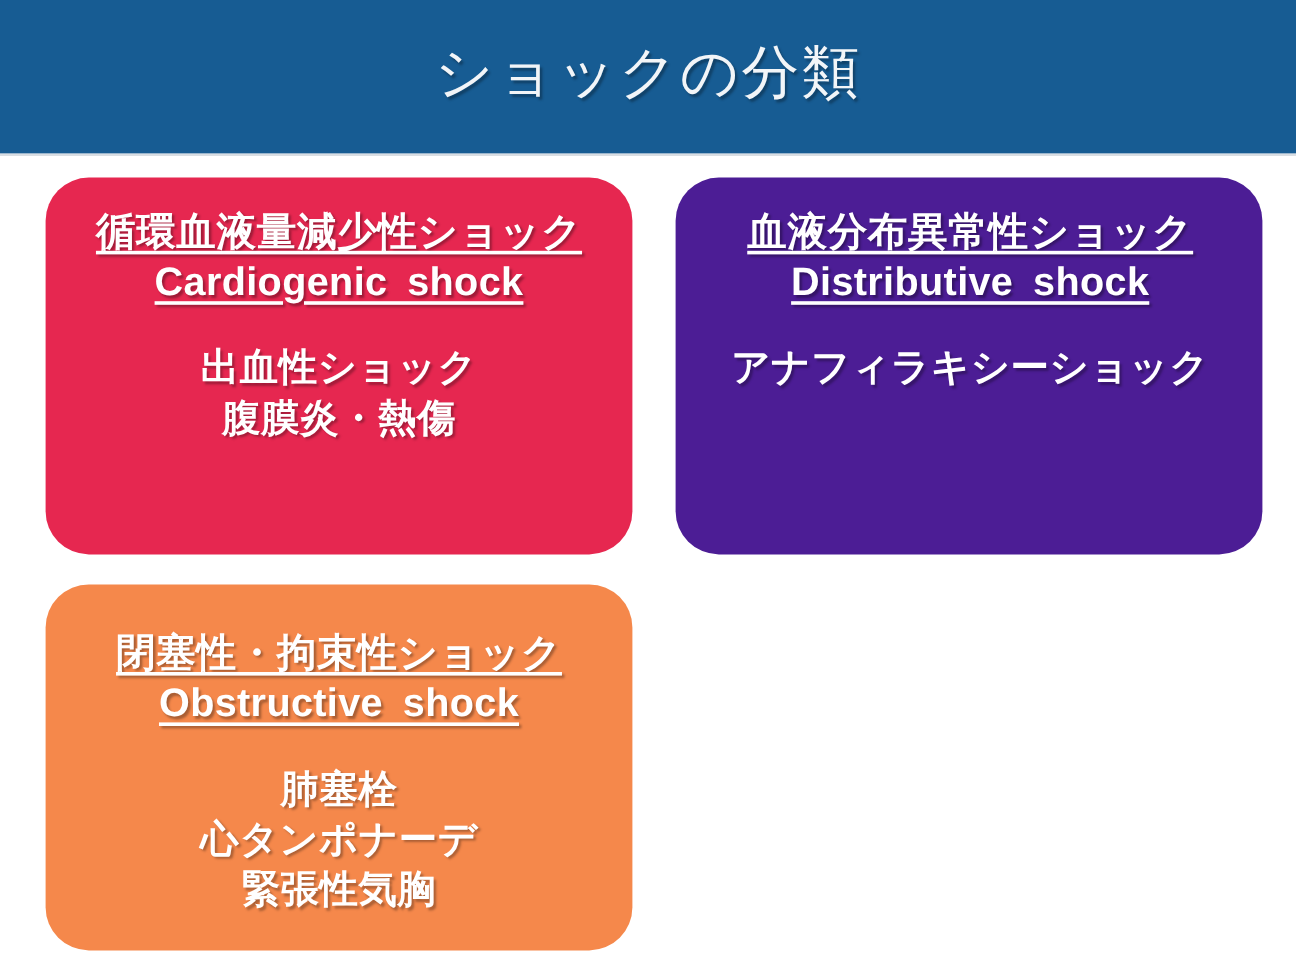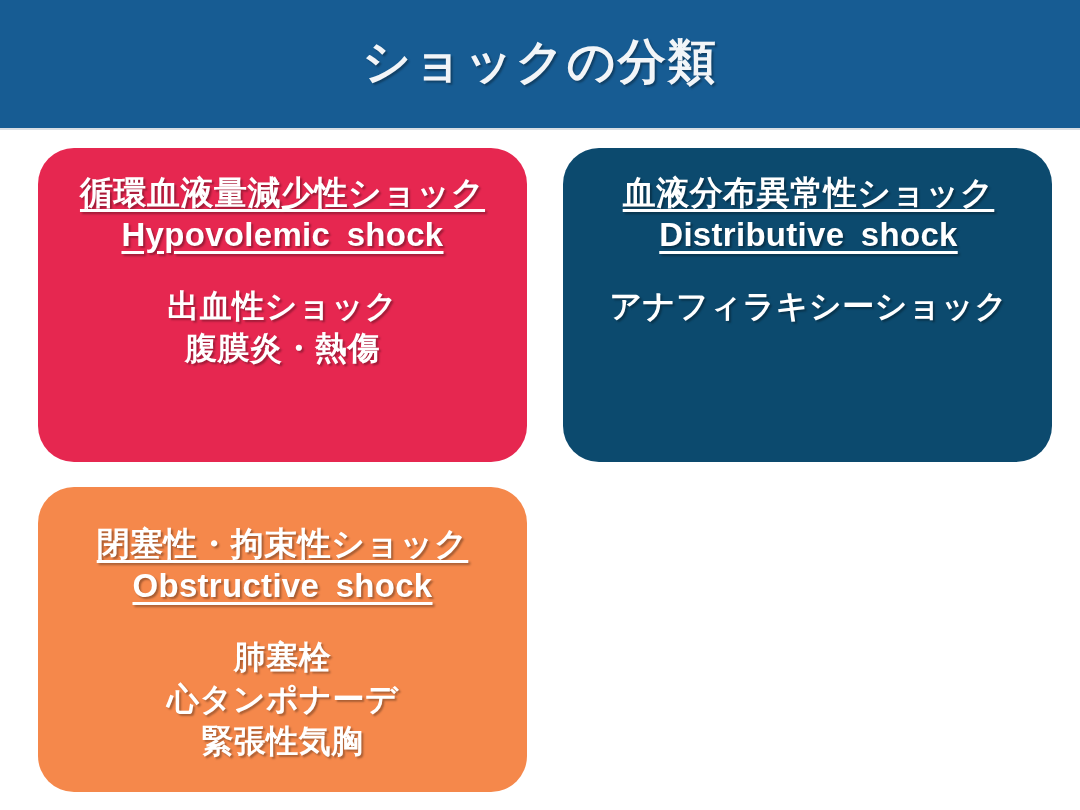--- a/index.html
+++ b/index.html
@@ -27,21 +27,21 @@
     top: 0;
     width: 1080px;
     height: 128px;
     background: #175C93;
     display: flex;
     align-items: center;
     justify-content: center;
   }
   .header-title {
     font-size: 48px;
-    font-weight: bold;
+    font-weight: normal;
     color: #F2F5F8;
     letter-spacing: 2px;
     text-shadow: 2px 2px 2px rgba(0,0,0,0.30);
     line-height: 1;
     margin: 0;
     padding: 0 0 4px 0;
     white-space: nowrap;
     text-align: right;
   }
   .header-rule {
@@ -120,28 +120,28 @@
 
   <div class="header-band" style="background: rgb(23, 92, 147);">
     <h1 class="header-title" style="color: rgb(242, 245, 248);">ショックの分類</h1>
   </div>
   <div class="header-rule" style="background: rgb(217, 222, 227);"></div>
 
   <div class="card-grid">
 
     <div class="card" style="background: rgb(230, 39, 80);">
       <div class="card-jp-title">循環血液量減少性ショック</div>
-      <div class="card-en-title">Hypovolemic shock</div>
+      <div class="card-en-title">Cardiogenic shock</div>
       <div class="card-body">
         <div>出血性ショック</div>
         <div>腹膜炎・熱傷</div>
       </div>
     </div>
 
-    <div class="card" style="background: #0c4a6e; padding-left: 20px;">
+    <div class="card" style="background: #4c1d95; padding-left: 20px;">
       <div class="card-jp-title">血液分布異常性ショック</div>
       <div class="card-en-title">Distributive shock</div>
       <div class="card-body">
         <div>アナフィラキシーショック</div>
       </div>
     </div>
 
 
     <div class="card" style="background: rgb(245, 136, 75); justify-content: center;">
       <div class="card-jp-title">閉塞性・拘束性ショック</div>

